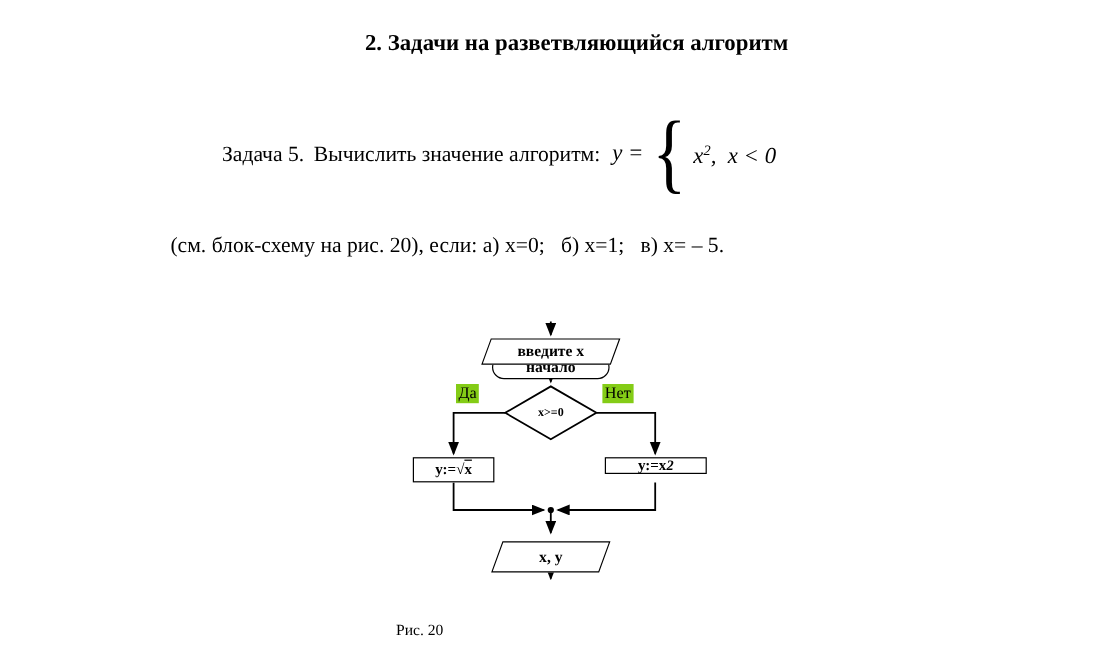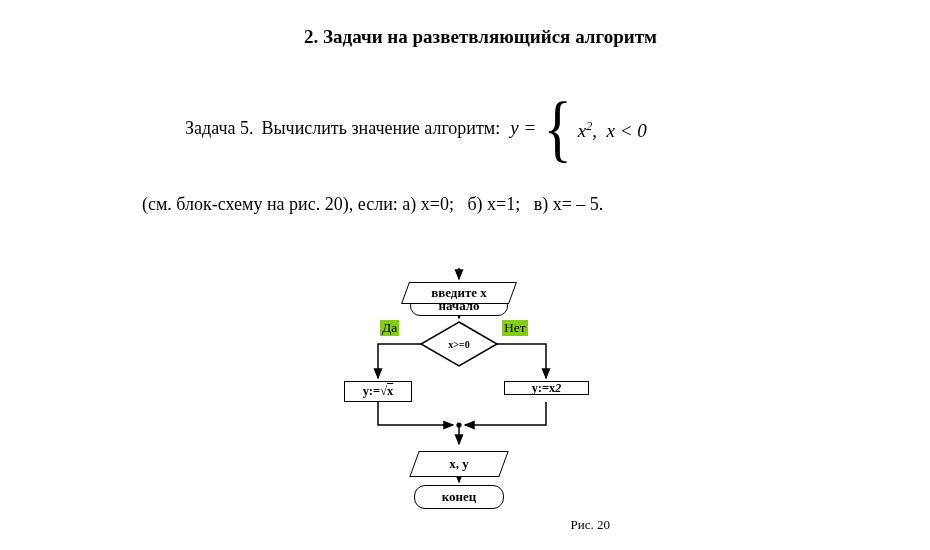--- a/index.html
+++ b/index.html
@@ -62,21 +62,21 @@
   }
   .branch-label { position:absolute; font-size:13.5px; z-index:2; background:#84cc16; padding:0 2px; }
   .branch-yes { left:50px;  top:77px; }
   .branch-no  { left:172px; top:77px; }
   .node-proc-left  { left:14px;  top:138px; width:68px; height:21px; font-size:12.5px; }
   .node-proc-right { left:174px; top:138px; width:85px; height:14px; font-size:12.5px; }
   .node-output { left:84px; top:208px; width:90px; height:26px; }
   .node-end    { left:84px; top:242px; width:90px; height:24px; }
   .fig-caption {
     position:absolute; top:274px; left:0; width:280px;
-    text-align:right; font-size:13px; z-index:2;
+    text-align:left; font-size:13px; z-index:2;
   }
 </style>
 </head>
 <body>
 
 <div class="page-title">2. Задачи на разветвляющийся алгоритм</div>
 
 <div class="task-row">
   <span class="task-label">Задача 5.</span>
   <span class="task-intro">Вычислить значение алгоритм:</span>
@@ -143,18 +143,15 @@
   <div class="node box node-proc-right">
     <span>у:=х</span>
       <span class="sup">2</span>
   </div>
 
   <div class="node pgram node-output">
     <span class="pg-bg"></span>
     <span>х, у</span>
   </div>
 
-  <div class="node terminator node-end">
-    <span>конец</span>
-  </div>
 
   <div class="fig-caption">Рис. 20</div>
 </div>
 
 </body></html>

